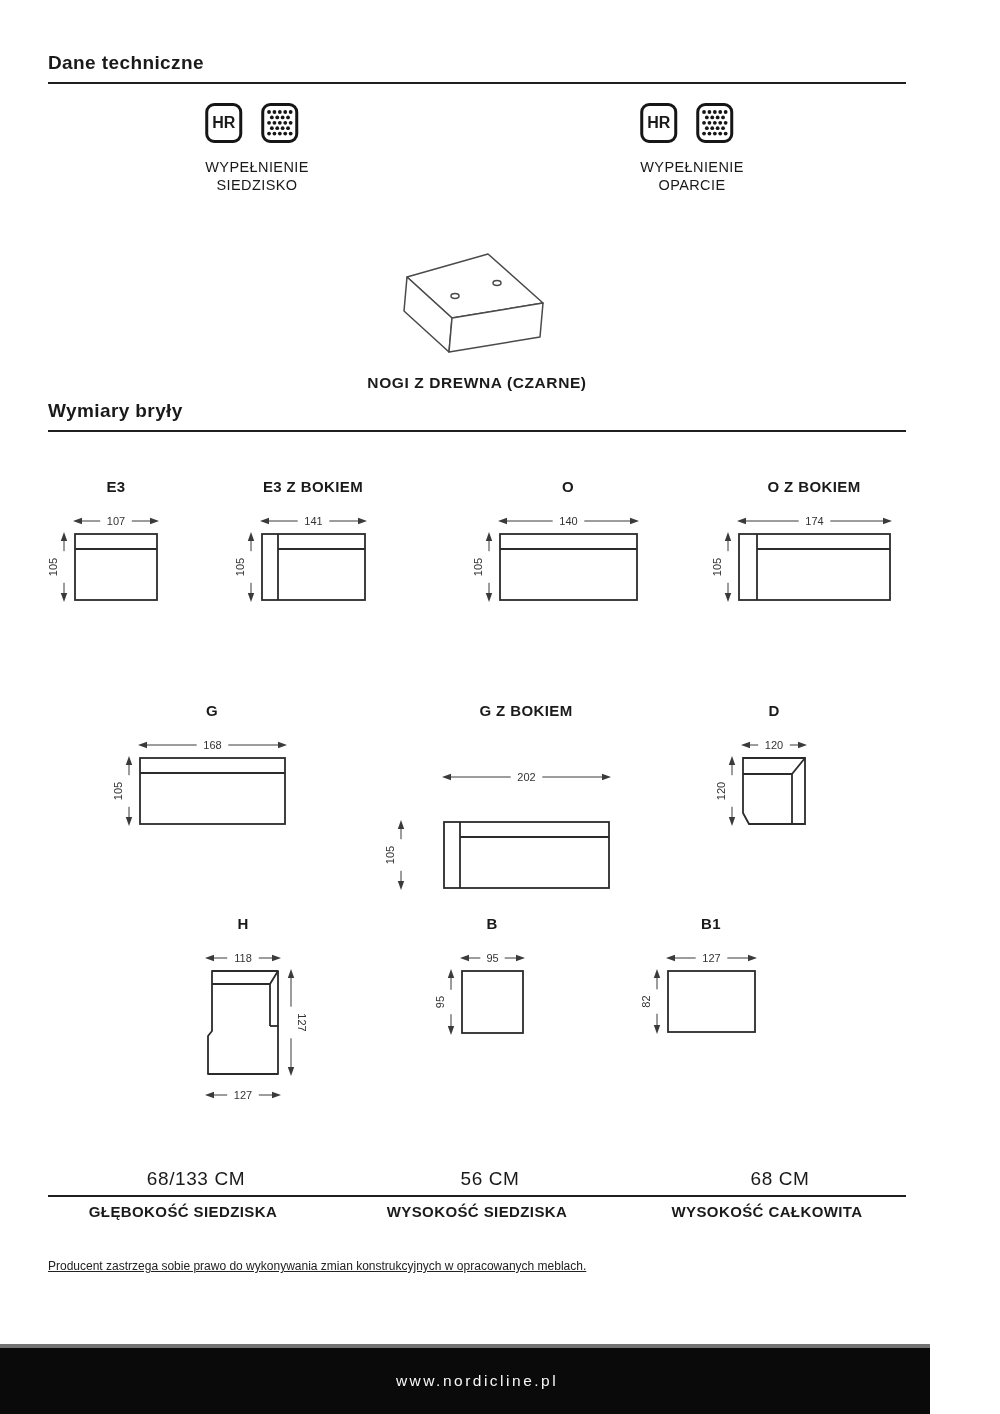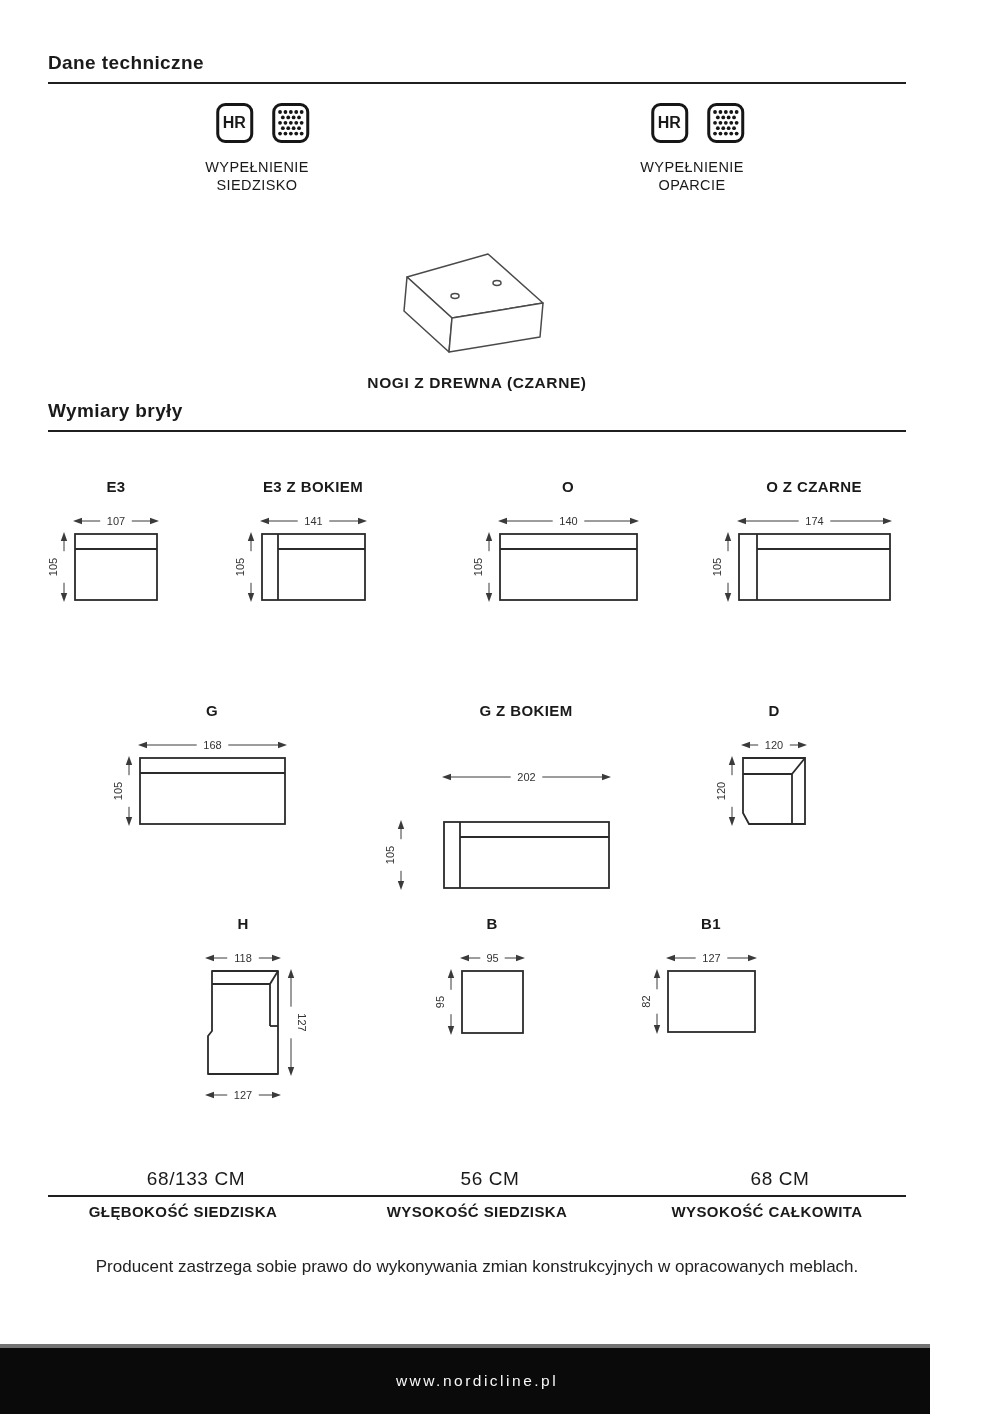--- a/index.html
+++ b/index.html
@@ -3,43 +3,43 @@
 <meta charset="utf-8">
 <style>
   * { box-sizing: border-box; margin: 0; padding: 0; }
   html,body { width:1000px; height:1414px; background:#ffffff; }
   body { font-family:"Liberation Sans", sans-serif; color:#1a1a1a; position:relative; overflow:hidden; }
 
   .h1 { position:absolute; left:48px; font-size:19px; font-weight:bold; letter-spacing:.4px; }
   .rule { position:absolute; left:48px; width:858px; height:2px; background:#1f1f1f; }
 
   .filling-group { position:absolute; top:103px; transform:translateX(-50%);
-                   display:flex; flex-direction:column; align-items:flex-end; }
+                   display:flex; flex-direction:column; align-items:flex-start; }
   .badges { display:flex; gap:19px; }
   .badge { width:37px; height:40px; border:3px solid #161616; border-radius:9px;
            display:flex; align-items:center; justify-content:center;
            font-weight:bold; font-size:16px; background:#fff; }
   .filling-label { margin-top:15px; text-align:center; font-weight:normal;
                    font-size:14.5px; line-height:18px; letter-spacing:.4px; }
 
   .leg-figure { position:absolute; left:395px; top:245px; }
   .leg-label { position:absolute; left:477px; top:374px; transform:translateX(-50%);
                font-weight:bold; font-size:15.5px; letter-spacing:.6px; white-space:nowrap; }
 
   #modules { position:absolute; left:0; top:0; width:1000px; height:1228px; }
   .module { position:absolute; display:grid; }
   .m-title { font-size:15px; font-weight:bold; letter-spacing:.4px; text-align:center; align-self:start; }
 
   .stat-value { position:absolute; top:1168px; transform:translateX(-50%);
                 font-size:19px; font-weight:500; letter-spacing:.6px; white-space:nowrap;margin-left:13px; }
   .stat-label { position:absolute; top:1203px; transform:translateX(-50%);
                 font-size:15px; font-weight:bold; letter-spacing:.4px; white-space:nowrap; }
 
-  .disclaimer { position:absolute; left:48px; top:1253px; width:858px; text-align:center;
-                font-size:17px; line-height:27px; color:#222; }
+  .disclaimer { position:absolute; left:48px; top:1253px; width:858px; 
+                font-size:12px; line-height:27px; color:#222;text-decoration:underline; }
 
   .footer-bar { position:absolute; left:0; top:1344px; width:930px; height:70px;
                 background:#0a0a0a; border-top:4px solid #737373; }
   .footer-url { position:absolute; left:477px; top:24px; transform:translateX(-50%);
                 color:#f8f8f8; font-size:15.5px; letter-spacing:2.5px; white-space:nowrap; }
 </style>
 </head>
 <body>
 
 <div class="h1" style="top:52px">Dane techniczne</div>
@@ -222,21 +222,21 @@
     <text transform="translate(8,35) rotate(-90)" y="4" text-anchor="middle" font-size="11" fill="#333">105</text>
         </svg></div>
       <div style="grid-column:2;grid-row:3"><svg width="141" height="70">
     <g transform="translate(2,2)" fill="#fff" stroke="#2b2b2b" stroke-width="1.8">
             <rect x="0" y="0" width="137" height="66"></rect>
             <line x1="0" y1="15" x2="137" y2="15"></line>
           </g>
         </svg></div>
     </div>
     <div class="module" style="top: 478px; left: 708.5px; grid-template-columns: 28px 155px; grid-template-rows: 34px 20px auto;">
-      <div class="m-title" style="grid-column:2;grid-row:1">O Z CZARNE</div>
+      <div class="m-title" style="grid-column:2;grid-row:1">O Z BOKIEM</div>
       <div style="grid-column:2;grid-row:2"><svg width="155" height="18">
     <g stroke="#3a3a3a" stroke-width="1">
             <line x1="8" y1="9" x2="61.7" y2="9"></line>
             <line x1="93.3" y1="9" x2="147" y2="9"></line>
           </g>
     <g fill="#3a3a3a">
             <polygon points="0,9 9,5.8 9,12.2"></polygon>
             <polygon points="155,9 146,5.8 146,12.2"></polygon>
           </g>
     <text x="77.5" y="13" text-anchor="middle" font-size="11" fill="#333">174</text>

